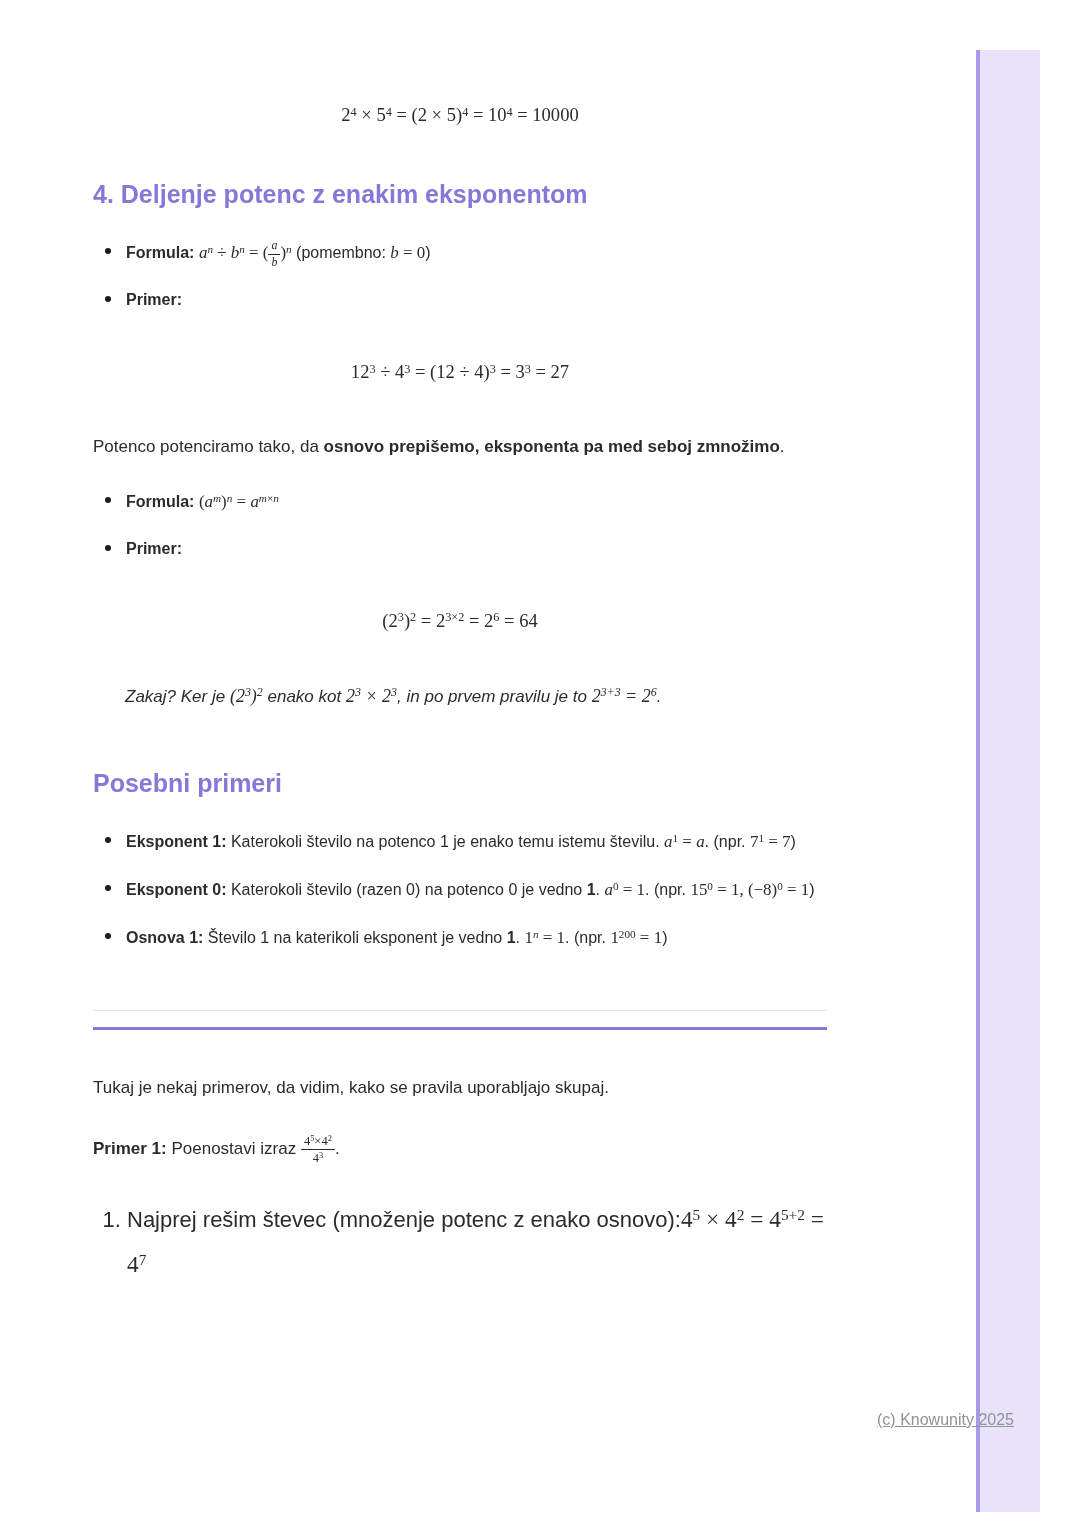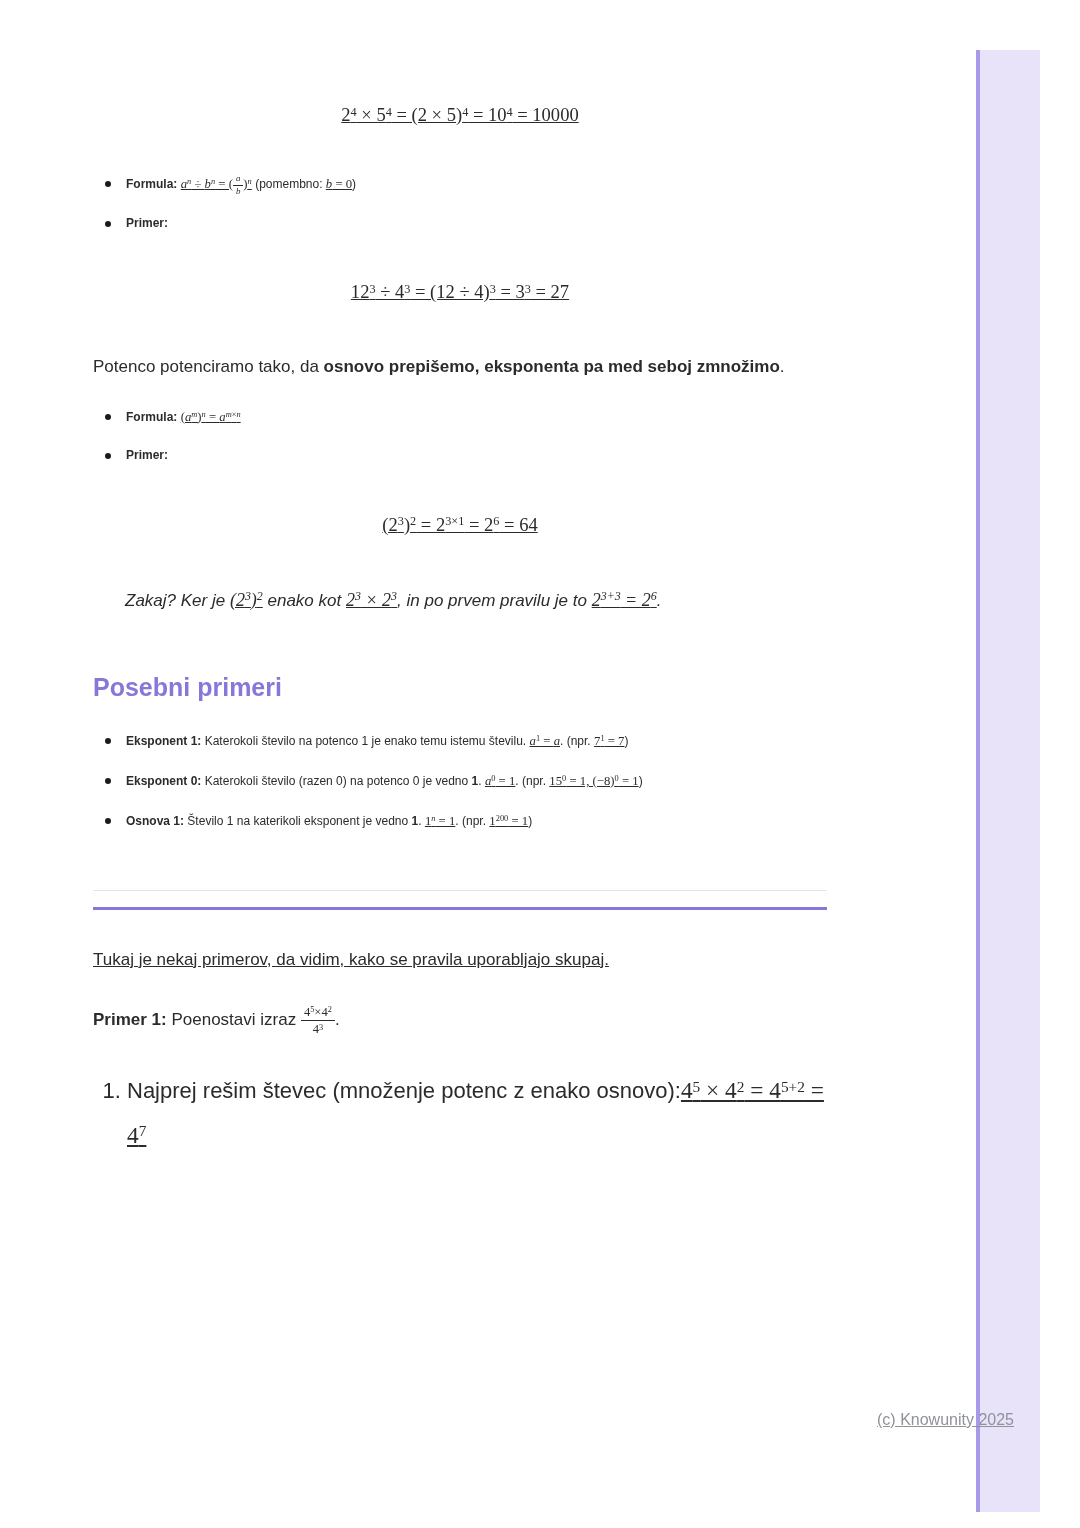--- a/index.html
+++ b/index.html
@@ -4,36 +4,36 @@
 <style>
   *{margin:0;padding:0;box-sizing:border-box;}
   html,body{background:#ffffff;}
   body{
     width:1080px;height:1528px;position:relative;overflow:hidden;
     font-family:"Liberation Sans",sans-serif;color:#2b2b2b;
   }
   .content{position:absolute;left:93px;top:58px;width:734px;}
 
   
-  .math{font-family:"Liberation Serif",serif;font-size:1.06em;text-decoration:underline;}
+  .math{font-family:"Liberation Serif",serif;font-size:1.06em;}
   .math i{font-style:italic;}
   sup{font-size:0.66em;line-height:0;position:relative;top:-0.45em;vertical-align:baseline;}
   .frac{display:inline-block;vertical-align:middle;text-align:center;font-size:0.7em;line-height:1.12;}
   .frac .fnum{display:block;padding:0 3px 1px;}
   .frac .fden{display:block;border-top:1px solid #2b2b2b;padding:1px 3px 0;}
 
   .display-math{text-align:center;font-size:17.5px;margin:46px 0;}
 
   h2.section{color:#8678d9;font-size:25px;font-weight:700;margin:54px 0 27px;}
   p.body{font-size:17px;line-height:2.08;margin-bottom:12px;}
   p.justify{text-align:justify;}
   p.italic{font-style:italic;margin:46px 0 6px 32px;}
 
   ul.bullets{list-style:none;margin:20px 0 8px;}
-  ul.bullets li{position:relative;padding-left:33px;font-size:12px;line-height:1.95;margin-bottom:15px;}
+  ul.bullets li{position:relative;padding-left:33px;font-size:16px;line-height:1.95;margin-bottom:15px;}
   ul.bullets li::before{content:"";position:absolute;left:12px;top:0.75em;width:6px;height:6px;border-radius:50%;background:#1b1b1b;}
 
   .divider{border:none;border-top:1px solid #e5e2f0;margin:56px 0 0;}
 
   h1.big-title{color:#1d2b4f;font-size:35px;font-weight:700;margin-top:50px;}
   .title-rule{height:3px;background:#8678d9;margin:16px 0 0;width:100%;}
 
   ol.steps{margin:30px 0 0;padding-left:34px;}
   ol.steps li{font-size:22px;line-height:1.9;}
 
@@ -43,46 +43,47 @@
 </style>
 </head>
 <body>
 
 <div class="side-band"></div>
 
 <div class="content">
 
   <div class="display-math"><span class="math">2<sup>4</sup> × 5<sup>4</sup> = (2 × 5)<sup>4</sup> = 10<sup>4</sup> = 10000</span></div>
 
+  <h2 class="section">4. Deljenje potenc z enakim eksponentom</h2>
   <ul class="bullets">
     <li><strong>Formula:</strong> <span class="math"><i>a</i><sup><i>n</i></sup> ÷ <i>b</i><sup><i>n</i></sup> = (<span class="frac"><span class="fnum"><i>a</i></span><span class="fden"><i>b</i></span></span>)<sup><i>n</i></sup></span> (pomembno: <span class="math"><i>b</i> = 0</span>)</li>
     <li><strong>Primer:</strong></li>
   </ul>
   <div class="display-math"><span class="math">12<sup>3</sup> ÷ 4<sup>3</sup> = (12 ÷ 4)<sup>3</sup> = 3<sup>3</sup> = 27</span></div>
 
   <p class="body justify">Potenco potenciramo tako, da <strong>osnovo prepišemo, eksponenta pa med seboj zmnožimo</strong>.</p>
   <ul class="bullets">
     <li><strong>Formula:</strong> <span class="math">(<i>a</i><sup><i>m</i></sup>)<sup><i>n</i></sup> = <i>a</i><sup><i>m</i>×<i>n</i></sup></span></li>
     <li><strong>Primer:</strong></li>
   </ul>
-  <div class="display-math"><span class="math">(2<sup>3</sup>)<sup>2</sup> = 2<sup>3×1</sup> = 2<sup>6</sup> = 64</span></div>
+  <div class="display-math"><span class="math">(2<sup>3</sup>)<sup>2</sup> = 2<sup>3×2</sup> = 2<sup>6</sup> = 64</span></div>
   <p class="body italic">Zakaj? Ker je <span class="math">(2<sup>3</sup>)<sup>2</sup></span> enako kot <span class="math">2<sup>3</sup> × 2<sup>3</sup></span>, in po prvem pravilu je to <span class="math">2<sup>3+3</sup> = 2<sup>6</sup></span>.</p>
 
   <h2 class="section">Posebni primeri</h2>
   <ul class="bullets">
     <li><strong>Eksponent 1:</strong> Katerokoli število na potenco 1 je enako temu istemu številu. <span class="math"><i>a</i><sup>1</sup> = <i>a</i></span>. (npr. <span class="math">7<sup>1</sup> = 7</span>)</li>
     <li><strong>Eksponent 0:</strong> Katerokoli število (razen 0) na potenco 0 je vedno <strong>1</strong>. <span class="math"><i>a</i><sup>0</sup> = 1</span>. (npr. <span class="math">15<sup>0</sup> = 1, (−8)<sup>0</sup> = 1</span>)</li>
     <li><strong>Osnova 1:</strong> Število 1 na katerikoli eksponent je vedno <strong>1</strong>. <span class="math">1<sup><i>n</i></sup> = 1</span>. (npr. <span class="math">1<sup>200</sup> = 1</span>)</li>
   </ul>
 
   <hr class="divider">
 
   <div class="title-rule"></div>
 
-  <p class="body" style="margin-top:32px;text-decoration:underline;">Tukaj je nekaj primerov, da vidim, kako se pravila uporabljajo skupaj.</p>
+  <p class="body" style="margin-top:40px;">Tukaj je nekaj primerov, da vidim, kako se pravila uporabljajo skupaj.</p>
   <p class="body" style="margin-top:24px;"><strong>Primer 1:</strong> Poenostavi izraz <span class="math"><span class="frac"><span class="fnum">4<sup>5</sup>×4<sup>2</sup></span><span class="fden">4<sup>3</sup></span></span></span>.</p>
 
   <ol class="steps">
     <li>Najprej rešim števec (množenje potenc z enako osnovo):<span class="math">4<sup>5</sup> × 4<sup>2</sup> = 4<sup>5+2</sup> = 4<sup>7</sup></span></li>
   </ol>
 
 </div>
 
 <div class="footer-note">(c) Knowunity 2025</div>
 

